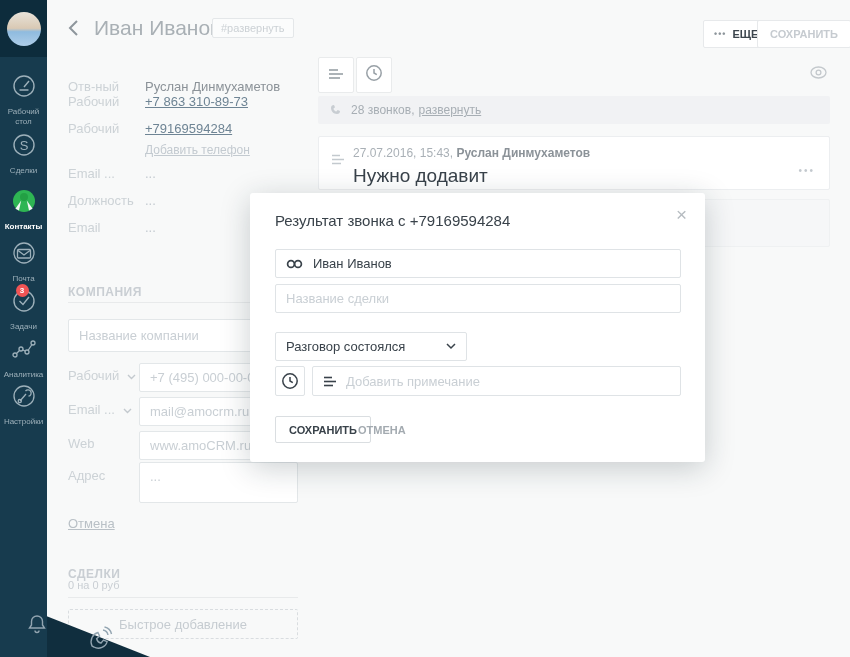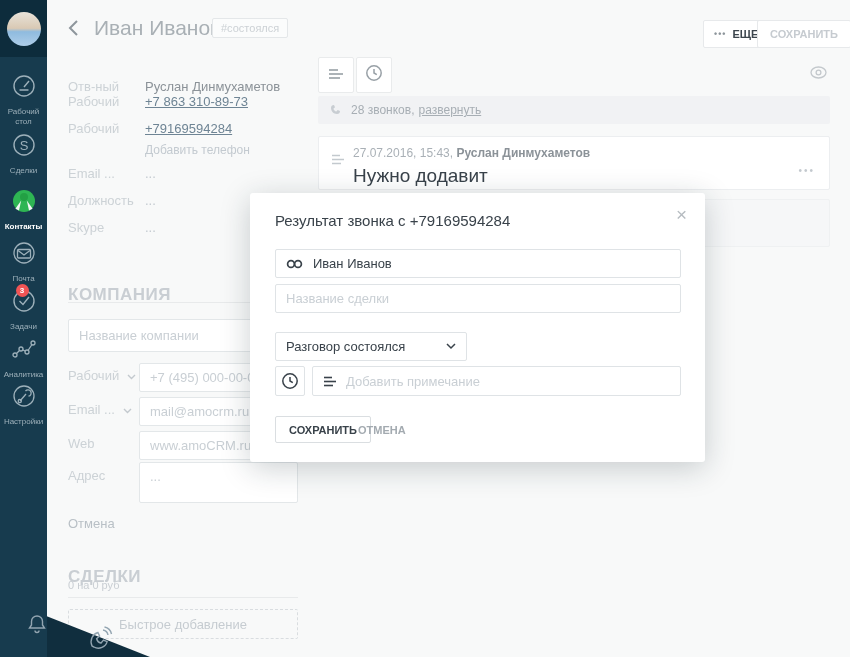--- a/index.html
+++ b/index.html
@@ -27,22 +27,22 @@
         padding:3px 8px;background:#fbfcfc;}
   .hbtn{display:flex;align-items:center;justify-content:center;height:26px;background:#fff;
         border:1px solid #e7e9eb;border-radius:2px;font-size:11px;font-weight:bold;cursor:pointer;}
 
   
   .frow{position:absolute;font-size:13px;}
   .flabel{color:#ccd2d6;}
   .fvalue{position:absolute;left:77px;top:0;color:#8b9298;white-space:nowrap;}
   .flink{color:#6e8494;text-decoration:underline;cursor:pointer;}
   .faint{color:#c3cad0;}
-  .faint-link{color:#c3cad0;cursor:pointer;text-align:right;}
-  .section-h{font-size:17px;font-weight:bold;letter-spacing:.5px;color:#c9ced3;}
+  .faint-link{color:#c3cad0;text-decoration:underline;cursor:pointer;text-align:right;}
+  .section-h{font-size:12px;font-weight:bold;letter-spacing:.5px;color:#c9ced3;}
   .divider{height:1px;background:#e8eaeb;}
   .inp{box-sizing:border-box;border:1px solid #e3e7e9;border-radius:2px;background:#fff;
         font-family:"Liberation Sans",sans-serif;font-size:13px;color:#3a434b;padding:0 10px;outline:none;width:100%;height:100%;}
   .inp::placeholder{color:#c9cfd4;}
   textarea.inp{padding-top:6px;resize:none;}
   .dash-btn{box-sizing:border-box;border:1px dashed #d9dde0;border-radius:2px;color:#c6ccd1;
         font-size:13px;display:flex;align-items:center;justify-content:center;cursor:pointer;background:transparent;}
 
   
   .tool-btn{width:34px;height:34px;background:#fff;border:1px solid #e9ebec;border-radius:2px;
@@ -171,21 +171,21 @@
       <path d="M20.5 3 a9 9 0 0 1 7 7"></path>
     </svg>
   </div>
 
   <div class="abs" style="left:66px;top:18px;">
     <svg width="16" height="20" viewBox="0 0 16 20" fill="none" stroke="#8e969c" stroke-width="2">
       <polyline points="11,3 4,10 11,17"></polyline>
     </svg>
   </div>
   <div class="abs page-title" style="left:94px;top:16px;">Иван Иванов</div>
-  <div class="abs tag-pill" style="left:212px;top:18px;">#состоялся</div>
+  <div class="abs tag-pill" style="left:212px;top:18px;">#развернуть</div>
 
   <div class="abs hbtn" style="left:703px;top:20px;padding:0 10px;">
     <span style="color:#8d959b;font-size:9px;letter-spacing:1px;margin-right:6px;">•••</span>
     <span style="color:#3c454d;">ЕЩЕ</span>
   </div>
   <div class="abs hbtn" style="left:757px;top:20px;padding:0 12px;color:#c6cbd0;">СОХРАНИТЬ</div>
 
   <div class="frow" style="left:68px;top:67px;margin-top:12px;">
     <span class="flabel">Отв-ный</span>
     <span class="fvalue">Руслан Динмухаметов</span>
@@ -201,21 +201,21 @@
   <div class="frow" style="left:145px;top:143px;font-size:12px;"><span class="faint-link">Добавить телефон</span></div>
   <div class="frow" style="left:68px;top:166px;">
     <span class="flabel">Email ...</span>
     <span class="fvalue faint">...</span>
   </div>
   <div class="frow" style="left:68px;top:193px;">
     <span class="flabel">Должность</span>
     <span class="fvalue faint">...</span>
   </div>
   <div class="frow" style="left:68px;top:220px;">
-    <span class="flabel">Skype</span>
+    <span class="flabel">Email</span>
     <span class="fvalue faint">...</span>
   </div>
 
   <div class="abs section-h" style="left:68px;top:285px;">КОМПАНИЯ</div>
   <div class="abs divider" style="left:68px;top:302px;width:230px;"></div>
 
   <div class="abs" style="left:68px;top:319px;width:230px;height:33px;">
     <input class="inp" placeholder="Название компании" style="">
   </div>
 

